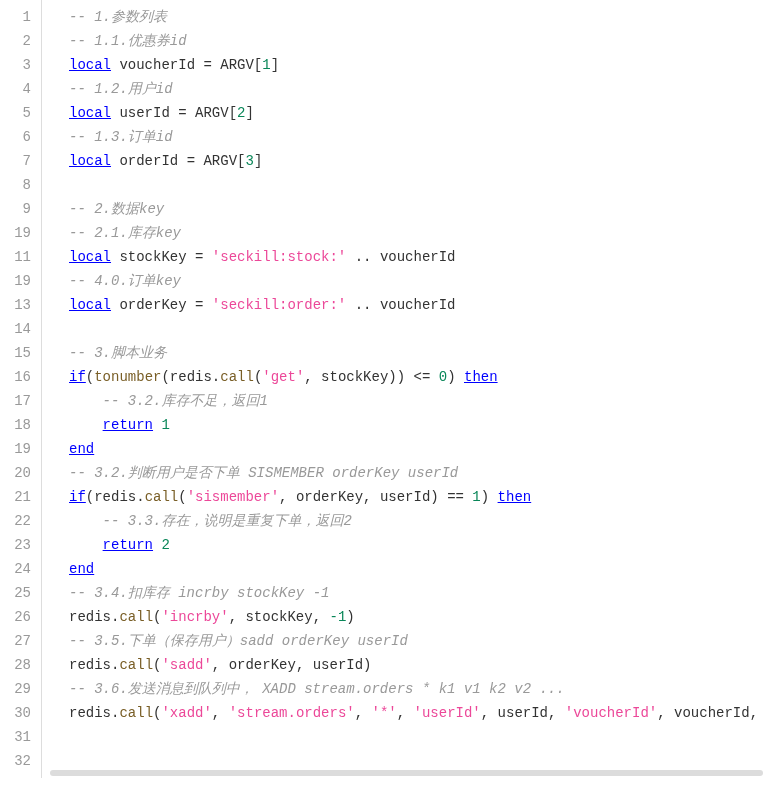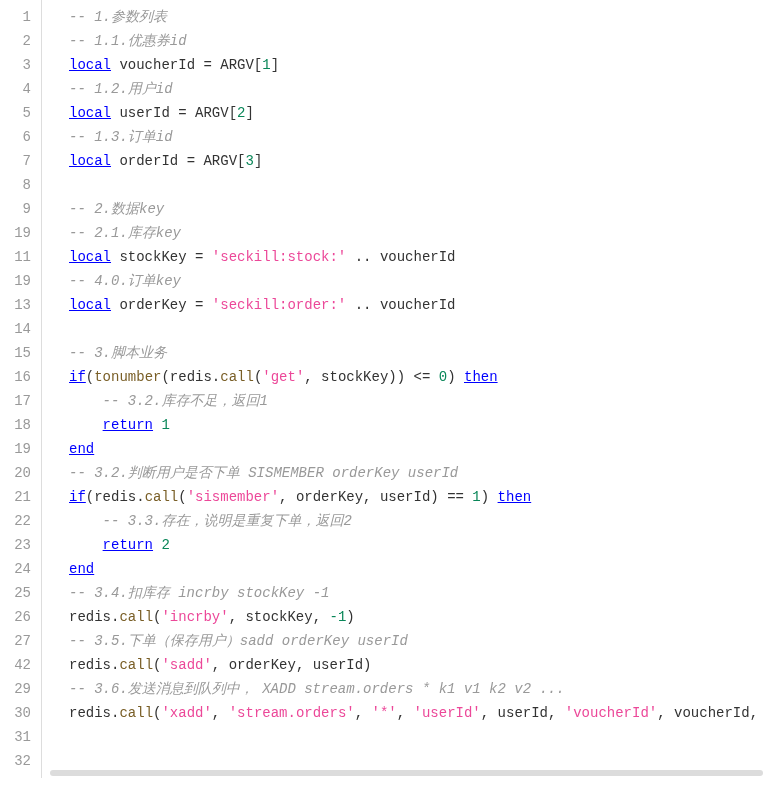--- a/index.html
+++ b/index.html
@@ -43,21 +43,21 @@
       <div class="ln">18</div>
       <div class="ln">19</div>
       <div class="ln">20</div>
       <div class="ln">21</div>
       <div class="ln">22</div>
       <div class="ln">23</div>
       <div class="ln">24</div>
       <div class="ln">25</div>
       <div class="ln">26</div>
       <div class="ln">27</div>
-      <div class="ln">42</div>
+      <div class="ln">28</div>
       <div class="ln">29</div>
       <div class="ln">30</div>
       <div class="ln">31</div>
       <div class="ln">32</div>
     </div>
   <div class="code" id="code">
       <div class="row"><span class="cm">-- 1.参数列表</span></div>
       <div class="row"><span class="cm">-- 1.1.优惠券id</span></div>
       <div class="row"><span class="kw">local</span><span class="id"> voucherId </span><span class="op">=</span><span class="id"> ARGV</span><span class="op">[</span><span class="num">1</span><span class="op">]</span></div>
       <div class="row"><span class="cm">-- 1.2.用户id</span></div>

